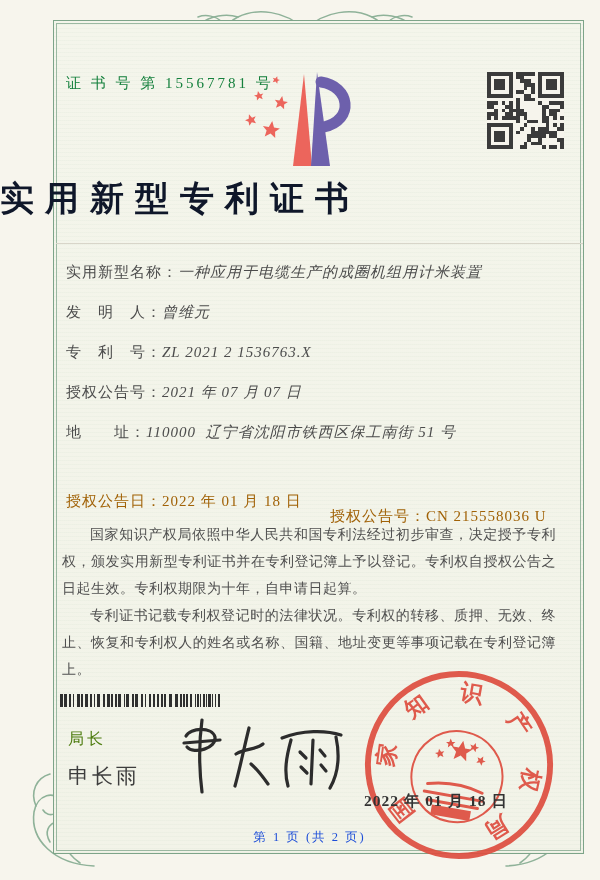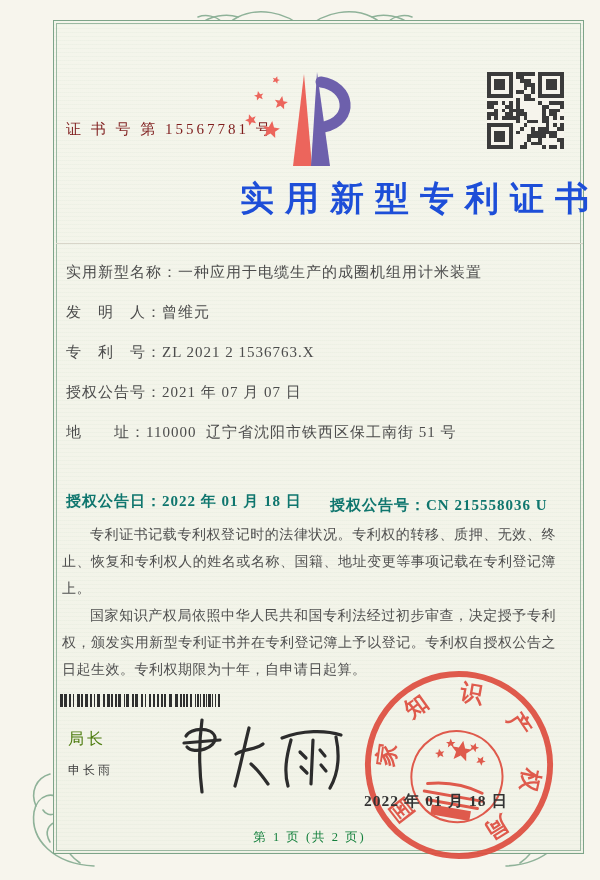--- a/index.html
+++ b/index.html
@@ -18,48 +18,48 @@
       repeating-linear-gradient(0deg, rgba(140,180,150,0.05) 0 1px, transparent 1px 4px),
       linear-gradient(#f4f5eb,#f2f3e8);
     box-sizing:border-box;
   }
   .frame::after{
     content:"";position:absolute;inset:2px;border:1px solid rgba(125,164,137,.75);
     pointer-events:none;
   }
   .abs{position:absolute;}
   .cert-no{
-    left:66px;top:74px;font-size:15px;letter-spacing:3px;color:#7f1d1d;margin-top:46px;
+    left:66px;top:74px;font-size:15px;letter-spacing:3px;color:#15803d;
   }
   .title{
-    left:0;top:176px;width:100%;text-align:right;
-    font-size:34px;font-weight:700;letter-spacing:11px;color:#1d4ed8;
+    left:0;top:176px;width:100%;text-align:left;
+    font-size:34px;font-weight:700;letter-spacing:11px;color:#0f172a;
   }
   .divider{
     left:56px;top:243px;width:527px;height:1px;background:#d8d5c9;
   }
   .fields{left:66px;top:252px;width:486px;}
   .frow{height:40px;display:flex;align-items:center;font-size:15px;color:#4c4c4c;letter-spacing:1px;}
   .frow .lab{white-space:pre;text-align:center;}
-  .frow .val{white-space:pre;}
-  .grant{left:66px;top:492px;width:500px;height:24px;font-size:15px;color:#0f766e;letter-spacing:1px;font-weight:bold;}
-  .grant .g2{position:absolute;left:264px;top:4px;}
+  .frow .val{white-space:pre;font-style:italic;}
+  .grant{left:66px;top:492px;width:500px;height:24px;font-size:15px;color:#a16207;letter-spacing:1px;}
+  .grant .g2{position:absolute;left:264px;top:15px;}
   .paras{
     left:62px;top:521px;width:494px;
     font-size:14px;line-height:27px;color:#4f4f4f;
     text-align:justify;letter-spacing:0.5px;
   }
   .paras p{margin:0;text-indent:2em;}
   .signer-title{left:68px;top:729px;font-size:16px;letter-spacing:3px;color:#4d7c0f;}
-  .signer-name{left:68px;top:762px;font-size:12px;letter-spacing:3px;color:#3d3d3d;}
+  .signer-name{left:68px;top:762px;font-size:21px;letter-spacing:3px;color:#3d3d3d;}
   .signature{left:132px;top:710px;}
   .seal{left:360px;top:666px;transform:rotate(10deg);opacity:.93;}
   .seal-char{font-size:23px;font-weight:700;fill:#de4f41;font-family:"Liberation Serif","DejaVu Serif",serif;}
   .seal-date{left:364px;top:791px;font-size:15.5px;font-weight:600;color:#333;letter-spacing:1px;z-index:5;}
-  .footer{left:53px;top:829px;width:513px;text-align:center;font-size:12.5px;color:#15803d;letter-spacing:2px;}
+  .footer{left:53px;top:829px;width:513px;text-align:center;font-size:12.5px;color:#1d4ed8;letter-spacing:2px;}
   .flourish{pointer-events:none;}
   svg{display:block;}
 </style>
 </head>
 <body>
 
 <div class="page">
 
   <svg class="abs flourish" style="left:182px;top:4px;" width="246" height="40" viewBox="0 0 246 40">
     <g fill="none" stroke="#84ab90" stroke-width="1.5" stroke-linecap="round" opacity="0.9">
@@ -280,22 +280,22 @@
       <span class="val">110000  辽宁省沈阳市铁西区保工南街 51 号</span>
     </div>
   </div>
 
   <div class="abs grant">
     <span>授权公告日：</span><span>2022 年 01 月 18 日</span>
     <span class="g2"><span>授权公告号：</span><span>CN 215558036 U</span></span>
   </div>
 
   <div class="abs paras">
+    <p>国家知识产权局依照中华人民共和国专利法经过初步审查，决定授予专利权，颁发实用新型专利证书并在专利登记簿上予以登记。专利权自授权公告之日起生效。专利权期限为十年，自申请日起算。</p>
     <p>专利证书记载专利权登记时的法律状况。专利权的转移、质押、无效、终止、恢复和专利权人的姓名或名称、国籍、地址变更等事项记载在专利登记簿上。</p>
-    <p>国家知识产权局依照中华人民共和国专利法经过初步审查，决定授予专利权，颁发实用新型专利证书并在专利登记簿上予以登记。专利权自授权公告之日起生效。专利权期限为十年，自申请日起算。</p>
   </div>
 
   <svg id="barcodesvg" class="abs" style="left:60px;top:694px;" width="162" height="13" viewBox="0 0 162 13" shape-rendering="crispEdges">
       <rect x="0" y="0" width="2.89417849779129" height="13" fill="#2f2f2f"></rect>
       <rect x="4.1194214701652525" y="0" width="2.8114116430282596" height="13" fill="#2f2f2f"></rect>
       <rect x="8.512012541294098" y="0" width="2.533880615234375" height="13" fill="#2f2f2f"></rect>
       <rect x="13.240258467197418" y="0" width="1.0425689697265625" height="13" fill="#2f2f2f"></rect>
       <rect x="16.60194485783577" y="0" width="3.1140946388244632" height="13" fill="#2f2f2f"></rect>
       <rect x="20.805318790674207" y="0" width="2.335207533836365" height="13" fill="#2f2f2f"></rect>
       <rect x="24.882213860750195" y="0" width="2.8366483688354496" height="13" fill="#2f2f2f"></rect>

